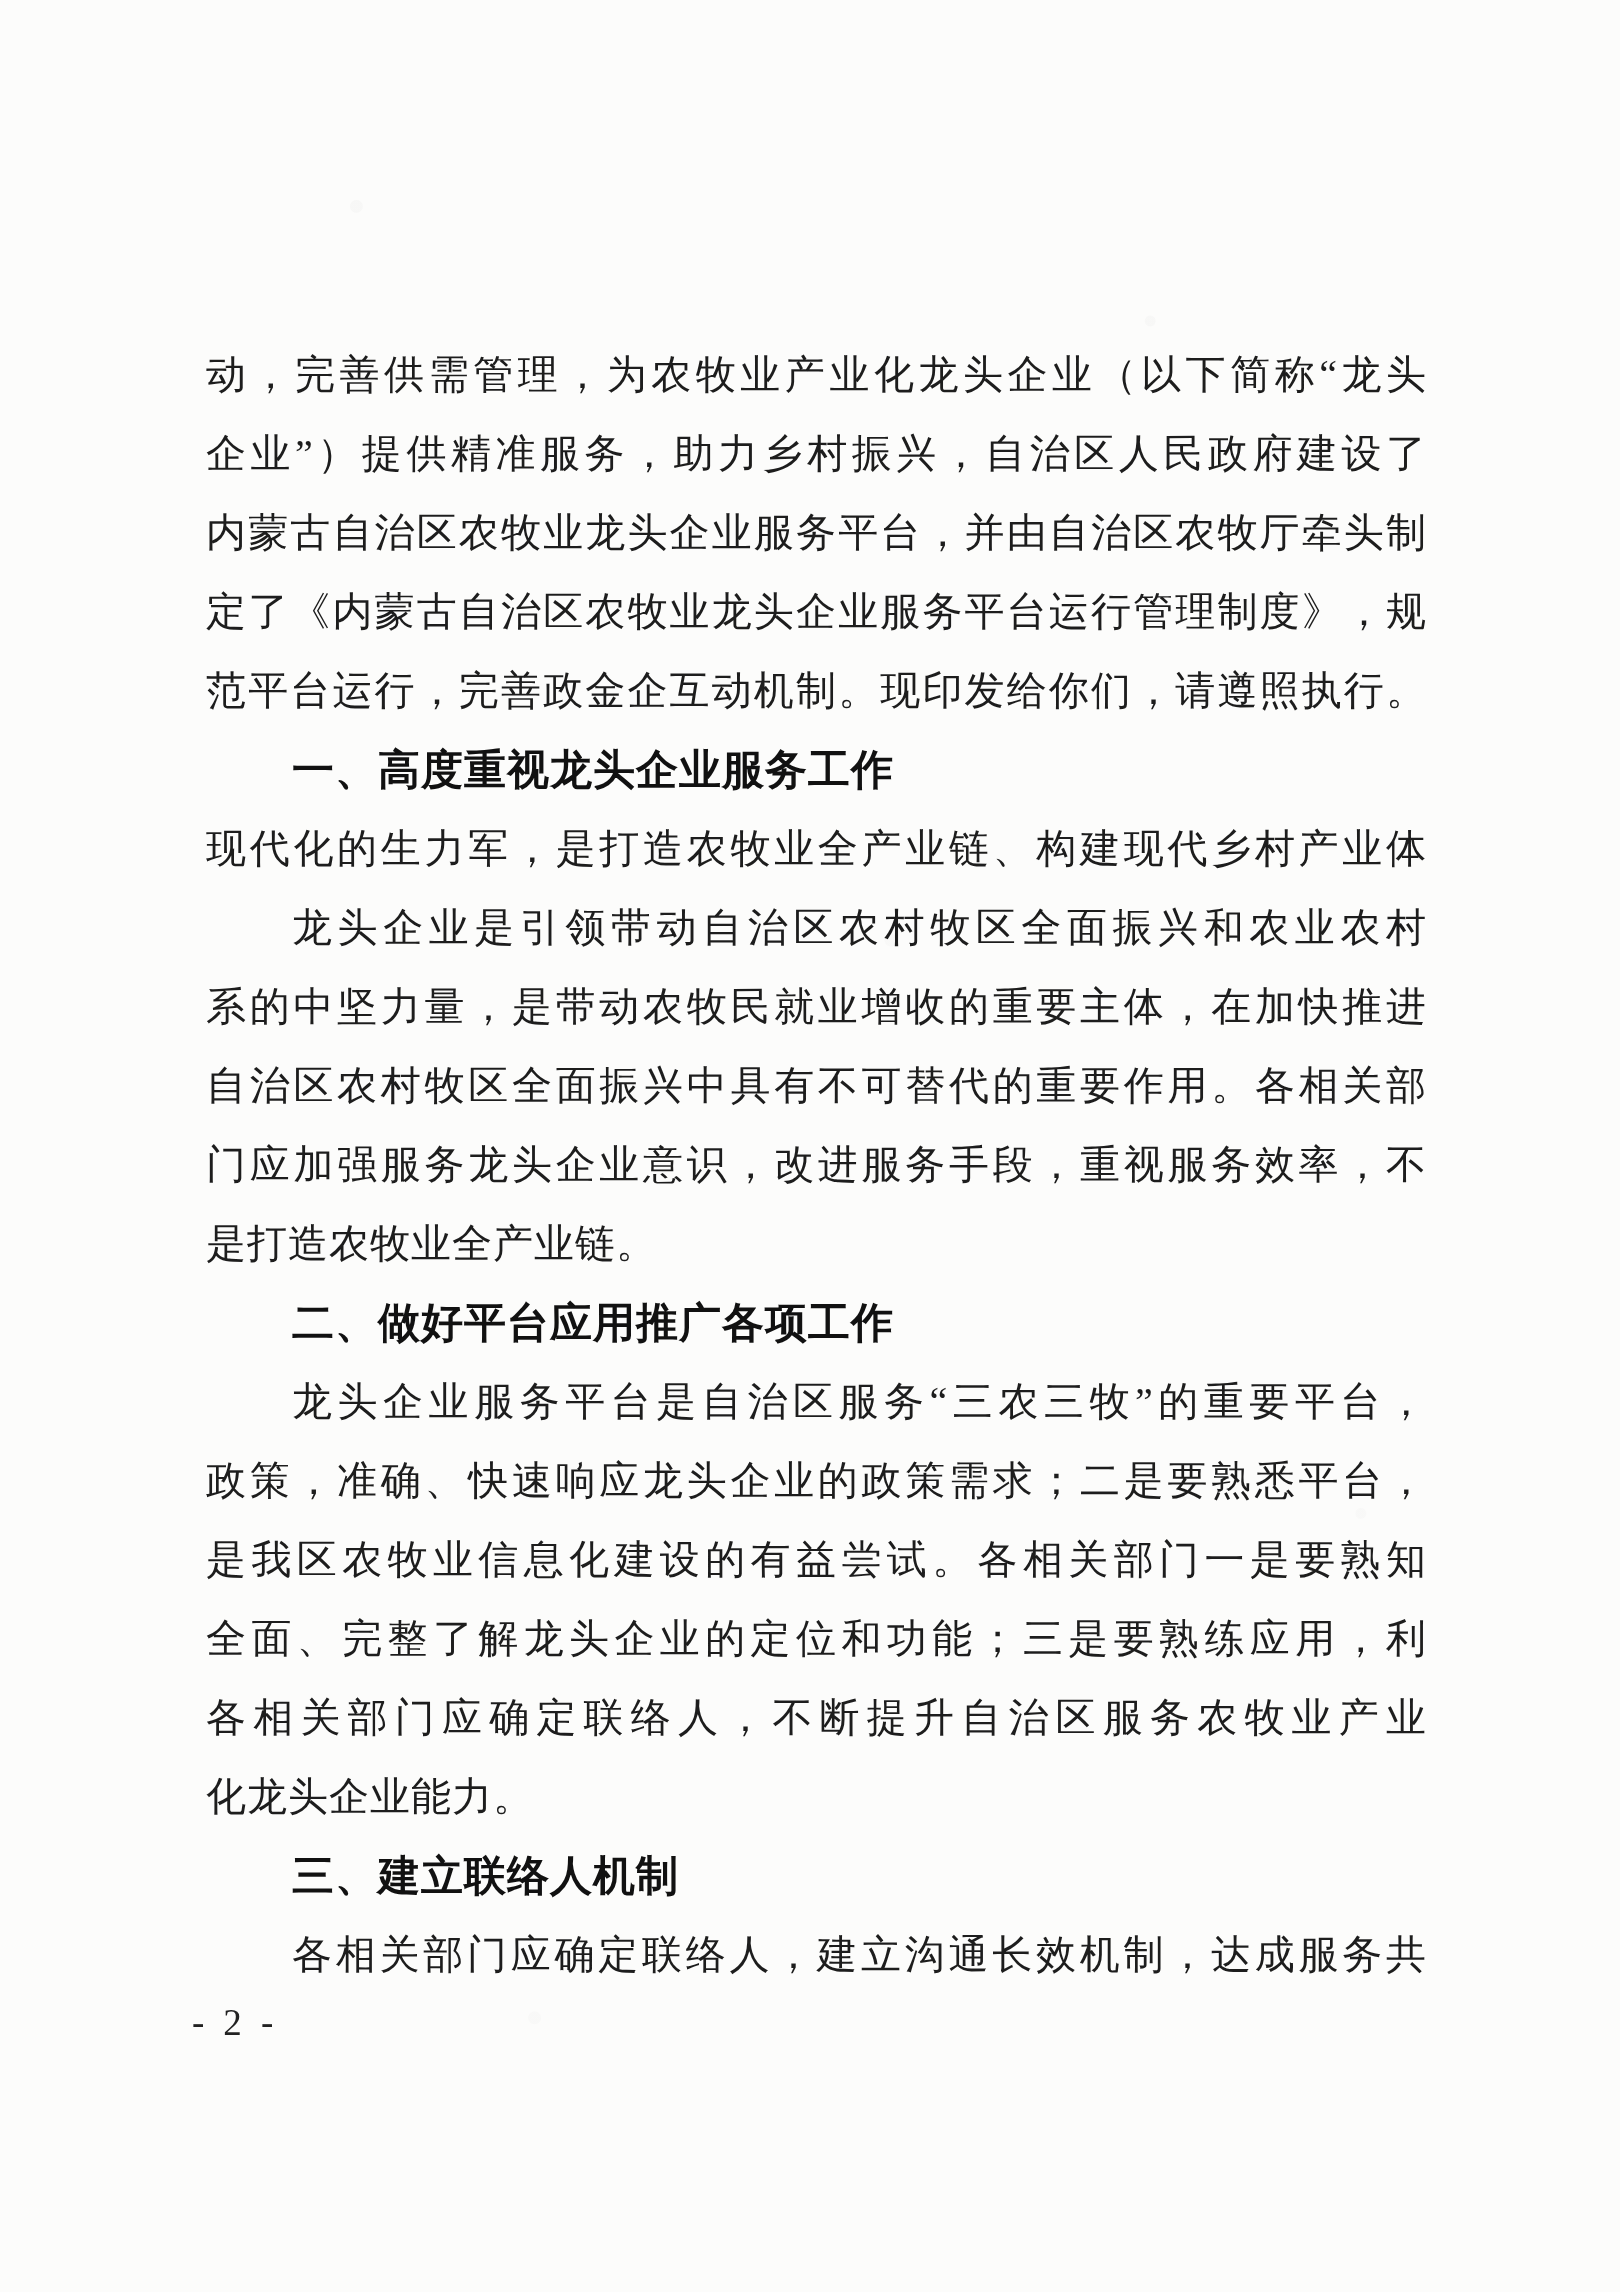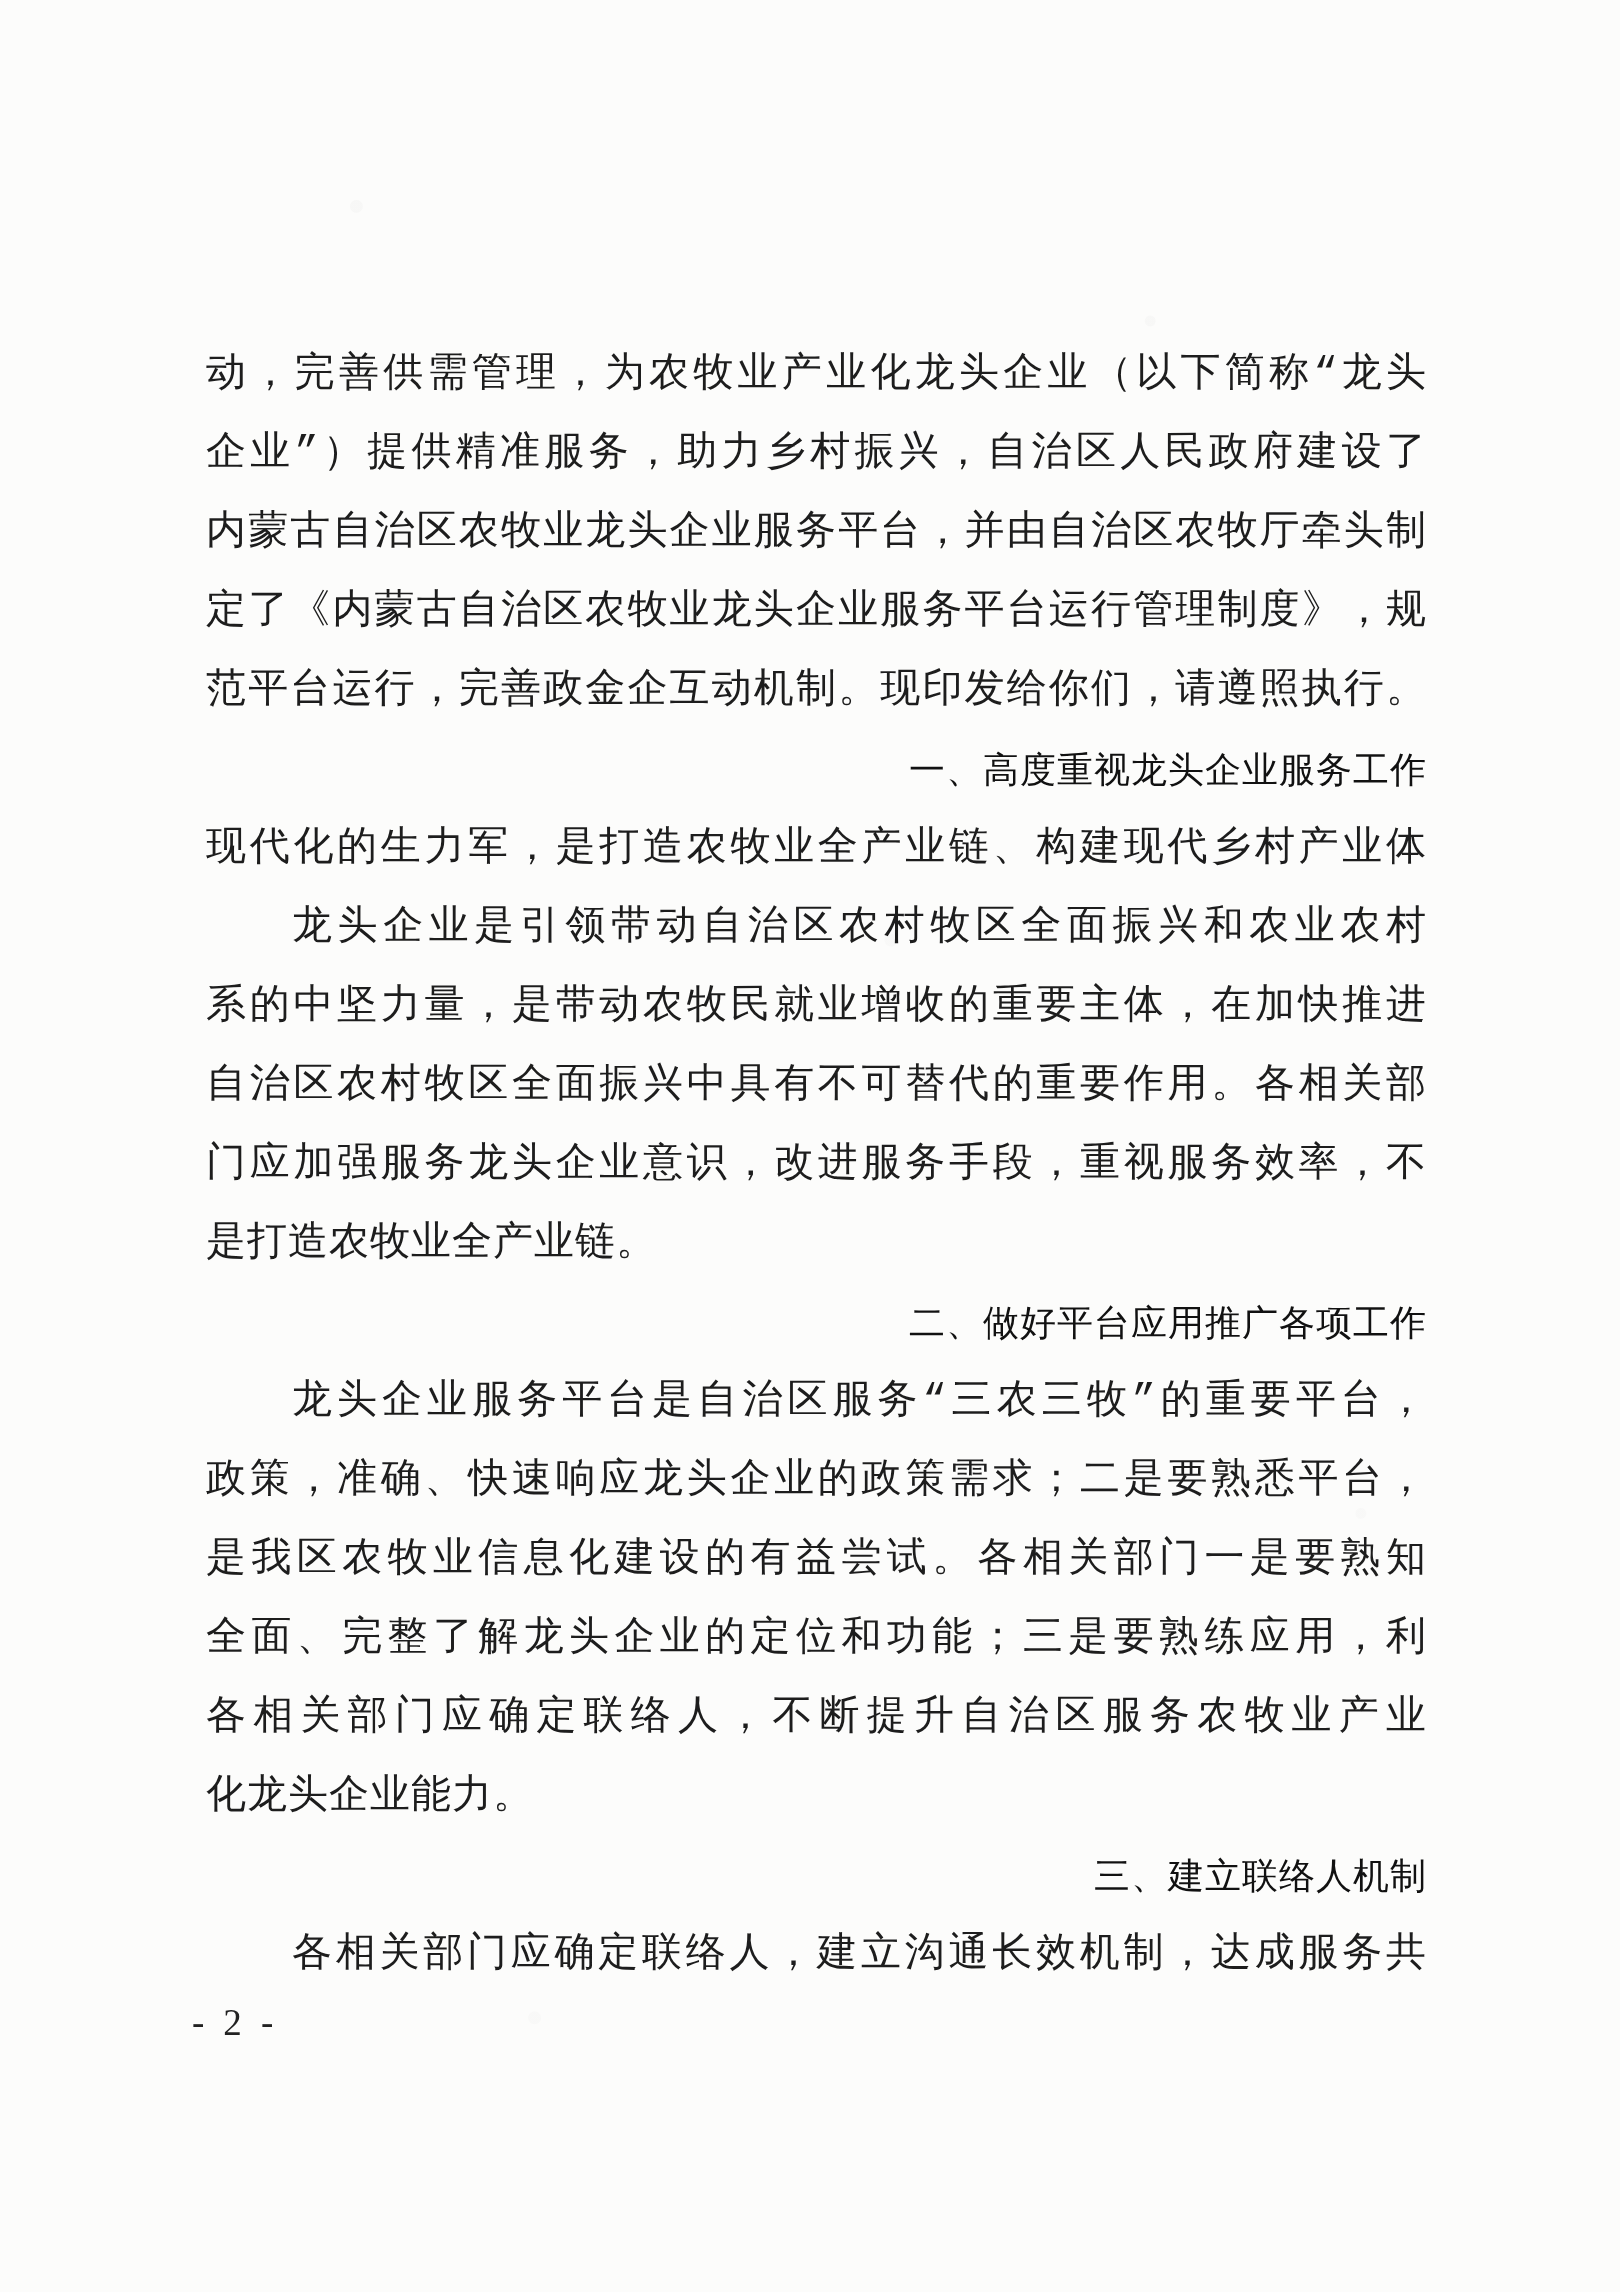--- a/index.html
+++ b/index.html
@@ -25,38 +25,37 @@
     position: absolute;
     left: 206px;
     top: 335px;
     width: 1221px;
   }
   .line {
     height: 79px;
     line-height: 79px;
     font-size: 40px;
     color: #1d1d1d;
-    font-family: Liberation Mono, monospace;
+    font-family: Liberation Serif, serif;
     letter-spacing: 1px;
     white-space: nowrap;
   }
   .line.fill {
     white-space: normal;
     text-align: justify;
     text-align-last: justify;
   }
   .line.indent {
     padding-left: 86px;
   }
   .line.heading {
     font-family: "Liberation Sans", "DejaVu Sans", sans-serif;
-    font-weight: 400;
-    font-size: 36px;
+    font-weight: 700;
+    font-size: 42px;
     color: #111111;
-    text-align: right;
   }
   .page-number {
     position: absolute;
     left: 192px;
     top: 1998px;
     height: 49px;
     line-height: 49px;
     font-size: 37px;
     letter-spacing: 4.9px;
     color: #222222;

